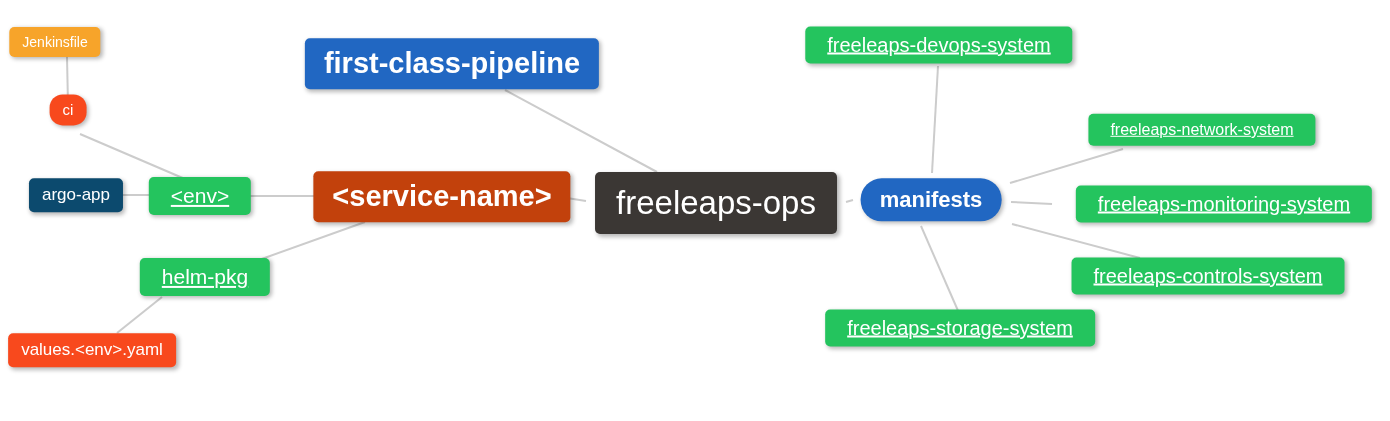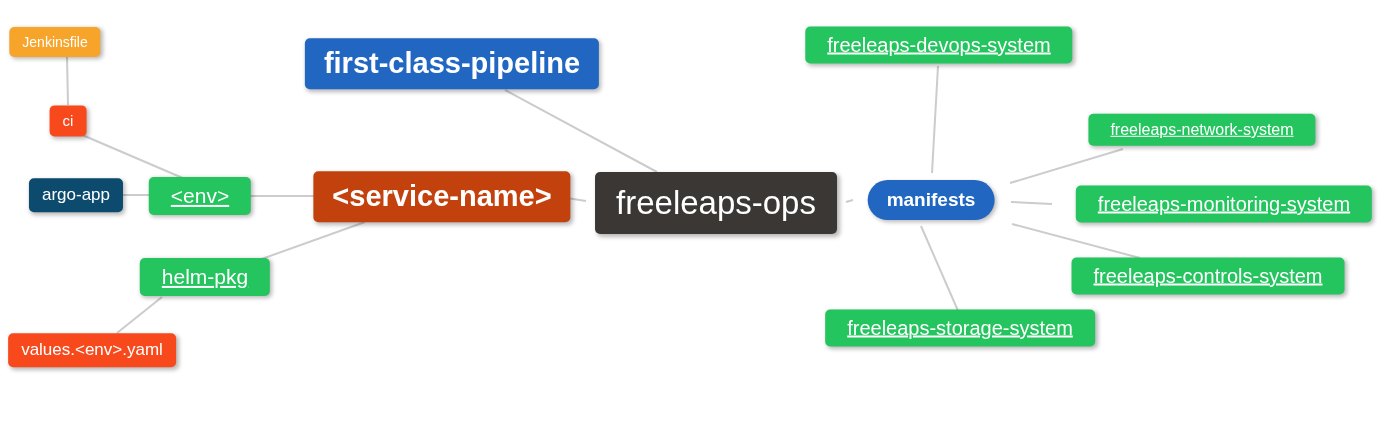--- a/index.html
+++ b/index.html
@@ -50,25 +50,25 @@
       <line x1="938" y1="66" x2="932" y2="173" stroke="#cccccc" stroke-width="2"></line>
       <line x1="1010" y1="183" x2="1123" y2="149" stroke="#cccccc" stroke-width="2"></line>
       <line x1="1011" y1="202" x2="1052" y2="204" stroke="#cccccc" stroke-width="2"></line>
       <line x1="1012" y1="224" x2="1140" y2="258" stroke="#cccccc" stroke-width="2"></line>
       <line x1="921" y1="226" x2="959" y2="313" stroke="#cccccc" stroke-width="2"></line>
     </svg>
   <div id="nodes">
       <div class="node tier-root" style="left: 716px; top: 203px; font-size: 33px; background: rgb(59, 55, 52);">freeleaps-ops</div>
       <div class="node tier-lg" style="left: 452px; top: 64px; font-size: 29px; background: rgb(33, 103, 194);">first-class-pipeline</div>
       <div class="node tier-lg" style="left: 442px; top: 197px; font-size: 29px; background: #c2410c;">&lt;service-name&gt;</div>
-      <div class="node tier-lg" style="left: 931px; top: 200px; font-size: 19px; background: rgb(33, 103, 194); border-radius: 21px;">manifests</div>
+      <div class="node tier-lg" style="left: 931px; top: 200px; font-size: 22px; background: rgb(33, 103, 194); border-radius: 21px;">manifests</div>
       <div class="node tier-md" style="left: 200px; top: 196px; font-size: 21px; background: rgb(36, 196, 94);">&lt;env&gt;</div>
       <div class="node tier-md" style="left: 205px; top: 277px; font-size: 21px; background: rgb(36, 196, 94);">helm-pkg</div>
       <div class="node tier-sm" style="left: 55px; top: 42px; font-size: 14px; background: rgb(247, 164, 42);">Jenkinsfile</div>
-      <div class="node tier-sm" style="left: 68px; top: 121px; font-size: 15px; background: rgb(248, 73, 29);">ci</div>
+      <div class="node tier-sm" style="left: 68px; top: 110px; font-size: 15px; background: rgb(248, 73, 29); border-radius: 13px;">ci</div>
       <div class="node tier-sm" style="left: 76px; top: 195px; font-size: 17px; background: #0c4a6e;">argo-app</div>
       <div class="node tier-sm" style="left: 92px; top: 350px; font-size: 17px; background: rgb(248, 73, 29);">values.&lt;env&gt;.yaml</div>
       <div class="node tier-md" style="left: 939px; top: 45px; font-size: 20px; background: rgb(36, 196, 94);">freeleaps-devops-system</div>
       <div class="node tier-md" style="left: 1202px; top: 130px; font-size: 16px; background: rgb(36, 196, 94);">freeleaps-network-system</div>
       <div class="node tier-md" style="left: 1212px; top: 204px; font-size: 20px; background: rgb(36, 196, 94); margin-left: 12px;">freeleaps-monitoring-system</div>
       <div class="node tier-md" style="left: 1208px; top: 276px; font-size: 20px; background: rgb(36, 196, 94);">freeleaps-controls-system</div>
       <div class="node tier-md" style="left: 960px; top: 328px; font-size: 20px; background: rgb(36, 196, 94);">freeleaps-storage-system</div>
     </div>
 </div>
 

